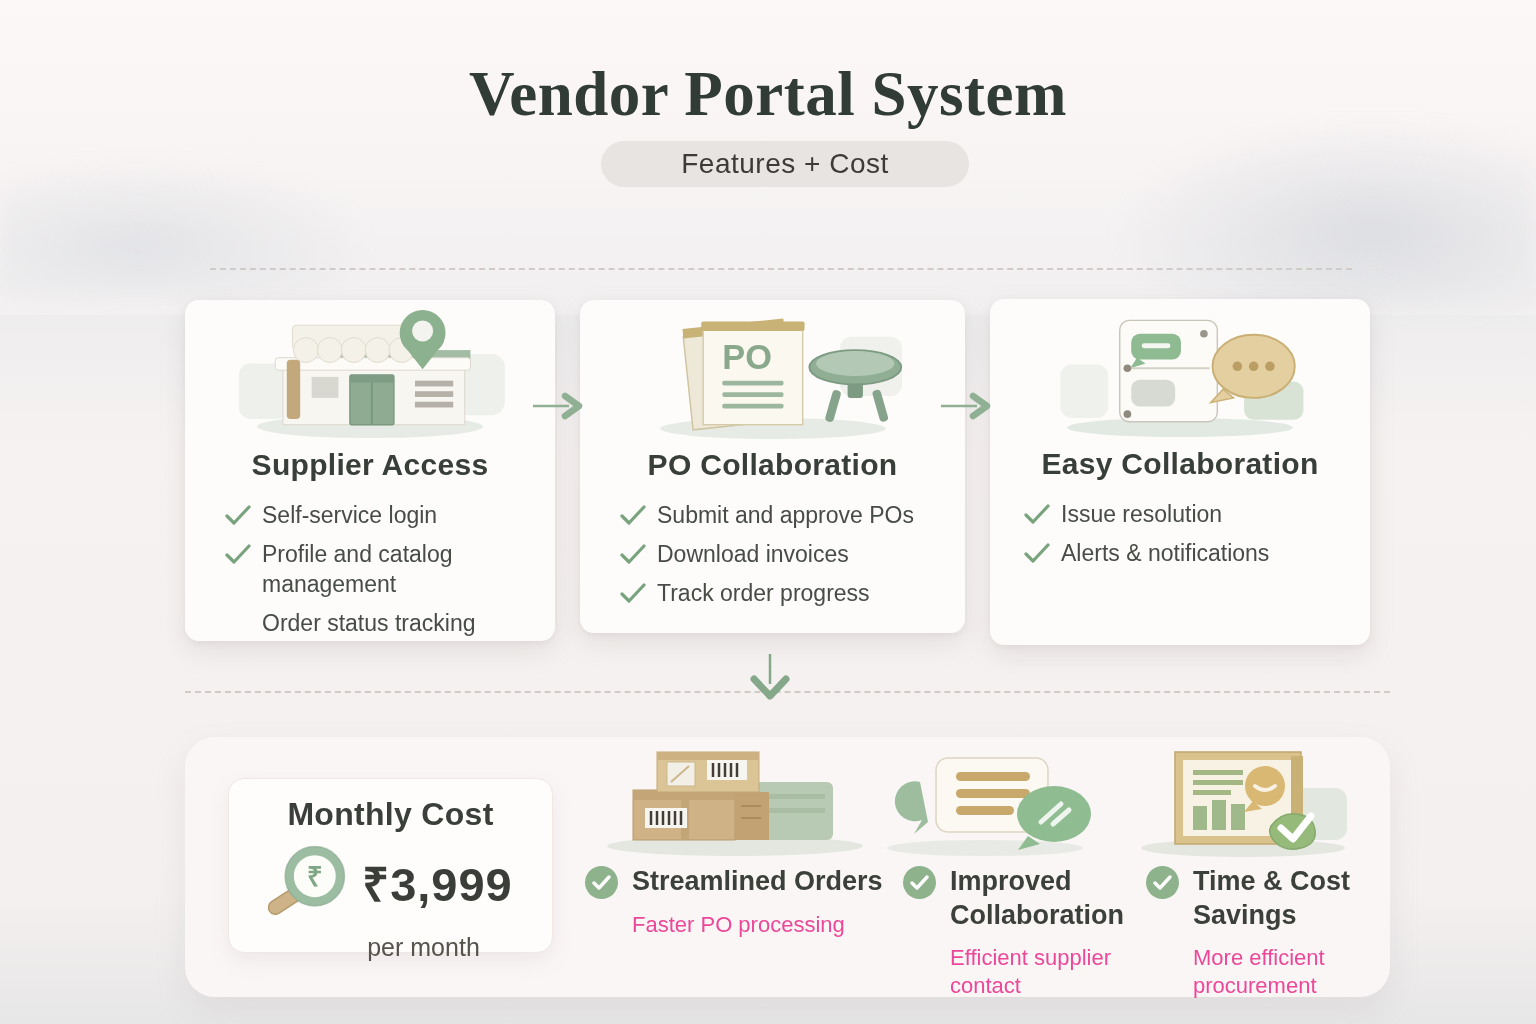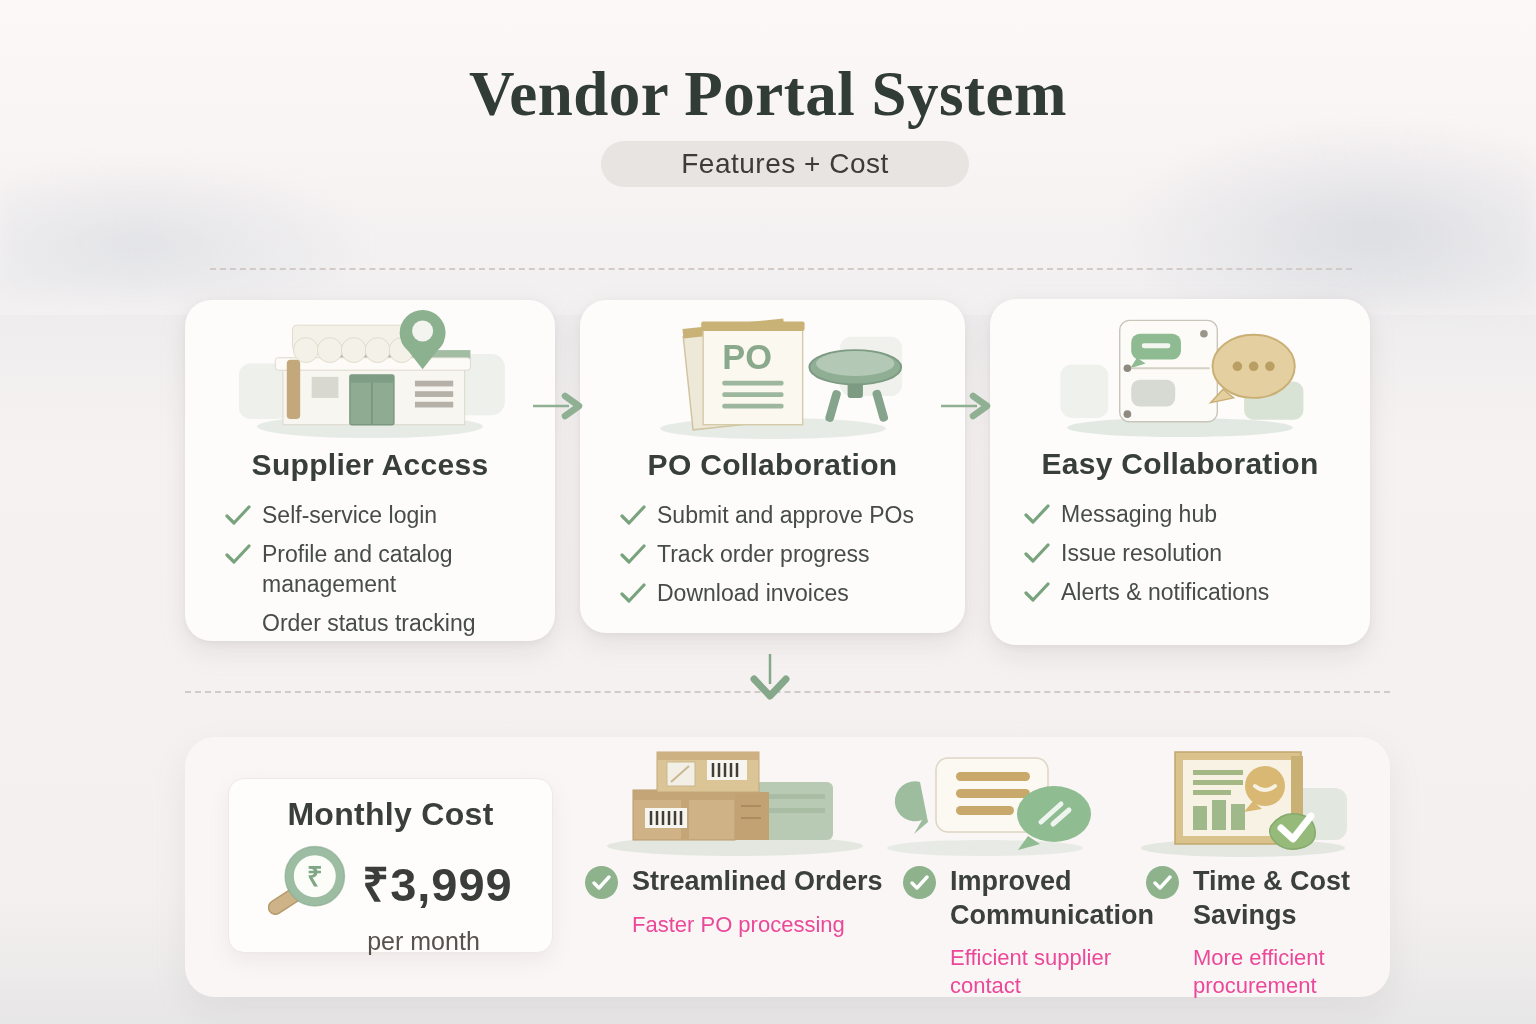--- a/index.html
+++ b/index.html
@@ -31,21 +31,21 @@
     position:absolute; top:141px; left:601px; width:368px; height:46px;
     background:#e8e4e1; border-radius:26px;
     display:flex; align-items:center; justify-content:center;
     font-size:28px; color:#3d3a37; letter-spacing:.5px;
   }
   .dash { position:absolute; border-top:2px dashed #d1cac7; }
   .dash-top { top:268px; left:210px; width:1142px; }
   .dash-bottom { top:691px; left:185px; width:1205px; }
 
   .card {
-    position:absolute; background:#fdfcfb; border-radius:26px;
+    position:absolute; background:#fdfcfb; border-radius:14px;
     box-shadow:0 10px 26px rgba(152,142,140,.18), 0 2px 6px rgba(152,142,140,.10);
   }
   .c1 { left:185px; top:300px; width:370px; height:341px; }
   .c2 { left:580px; top:300px; width:385px; height:333px; }
   .c3 { left:990px; top:299px; width:380px; height:346px; }
   .illo { width:100%; height:132px; margin-top:8px; display:flex; align-items:center; justify-content:center; }
   .card h2 { margin-top:8px; text-align:center; font-size:30px; font-weight:600; color:#383f39; letter-spacing:.3px; }
   .checklist { list-style:none; margin:18px 0 0 40px; }
   .c3 .checklist { margin-left:34px; }
   .check-item { display:flex; align-items:flex-start; gap:11px; margin-bottom:9px;
@@ -65,21 +65,21 @@
     box-shadow:0 14px 32px rgba(158,148,146,.14);
   }
   .cost-card {
     position:absolute; left:228px; top:778px; width:325px; height:175px;
     background:#fefdfc; border-radius:16px; border:1px solid #efe8e4;
     box-shadow:0 8px 20px rgba(158,148,146,.12);
   }
   .cost-card h3 { margin-top:17px; text-align:center; font-size:32px; font-weight:600; color:#3a3f3a; letter-spacing:.3px; }
   .price-row { display:flex; align-items:center; justify-content:center; gap:16px; margin-top:10px; }
   .price { font-size:47px; font-weight:600; color:#3a3d38; letter-spacing:1px; }
-  .period { text-align:center; margin-top:4px; padding-left:66px; font-size:25px; color:#56524c; }
+  .period { text-align:center; margin-top:10px; padding-left:66px; font-size:25px; color:#56524c; }
 
   .benefit-illo { position:absolute; }
   .bi-1 { left:595px; top:746px; }
   .bi-2 { left:878px; top:752px; }
   .bi-3 { left:1133px; top:746px; }
 
   .benefit { position:absolute; }
   .b1 { left:585px; top:864px; width:310px; }
   .b2 { left:903px; top:864px; width:245px; }
   .b3 { left:1146px; top:864px; width:215px; }
@@ -182,27 +182,27 @@
     <li class="check-item">
       <svg class="ck" width="26" height="22" viewBox="0 0 26 22">
           <polyline points="2,12 9,19 24,3" fill="none" stroke="#79a37d" stroke-width="3.2" stroke-linecap="round" stroke-linejoin="round"></polyline>
         </svg>
       <span>Submit and approve POs</span>
     </li>
     <li class="check-item">
       <svg class="ck" width="26" height="22" viewBox="0 0 26 22">
           <polyline points="2,12 9,19 24,3" fill="none" stroke="#79a37d" stroke-width="3.2" stroke-linecap="round" stroke-linejoin="round"></polyline>
         </svg>
+      <span>Download invoices</span>
+    </li>
+    <li class="check-item">
+      <svg class="ck" width="26" height="22" viewBox="0 0 26 22">
+          <polyline points="2,12 9,19 24,3" fill="none" stroke="#79a37d" stroke-width="3.2" stroke-linecap="round" stroke-linejoin="round"></polyline>
+        </svg>
       <span>Track order progress</span>
-    </li>
-    <li class="check-item">
-      <svg class="ck" width="26" height="22" viewBox="0 0 26 22">
-          <polyline points="2,12 9,19 24,3" fill="none" stroke="#79a37d" stroke-width="3.2" stroke-linecap="round" stroke-linejoin="round"></polyline>
-        </svg>
-      <span>Download invoices</span>
     </li>
   </ul>
 </section>
 
 <section class="card c3">
   <div class="illo">
     <svg width="310" height="132" viewBox="0 0 310 138">
       <ellipse cx="155" cy="126" rx="118" ry="10" fill="#dfe5df" opacity="0.9"></ellipse>
       <rect x="222" y="78" width="62" height="40" rx="10" fill="#cfdccc" opacity="0.8"></rect>
       <rect x="30" y="60" width="50" height="56" rx="12" fill="#e8ece7" opacity="0.7"></rect>
@@ -217,26 +217,20 @@
       <circle cx="100" cy="112" r="4" fill="#8e8a80"></circle>
       <ellipse cx="232" cy="62" rx="43" ry="33" fill="#e4cfa0" stroke="#c9af74" stroke-width="2"></ellipse>
       <path d="M200 86 l-13 14 l24 -5 z" fill="#e4cfa0" stroke="#c9af74" stroke-width="1.5"></path>
       <circle cx="215" cy="62" r="5" fill="#bb9e63"></circle>
       <circle cx="232" cy="62" r="5" fill="#bb9e63"></circle>
       <circle cx="249" cy="62" r="5" fill="#bb9e63"></circle>
     </svg>
   </div>
   <h2>Easy Collaboration</h2>
   <ul class="checklist">
-    <li class="check-item">
-      <svg class="ck" width="26" height="22" viewBox="0 0 26 22">
-          <polyline points="2,12 9,19 24,3" fill="none" stroke="#79a37d" stroke-width="3.2" stroke-linecap="round" stroke-linejoin="round"></polyline>
-        </svg>
-      <span>Messaging hub</span>
-    </li>
     <li class="check-item">
       <svg class="ck" width="26" height="22" viewBox="0 0 26 22">
           <polyline points="2,12 9,19 24,3" fill="none" stroke="#79a37d" stroke-width="3.2" stroke-linecap="round" stroke-linejoin="round"></polyline>
         </svg>
       <span>Issue resolution</span>
     </li>
     <li class="check-item">
       <svg class="ck" width="26" height="22" viewBox="0 0 26 22">
           <polyline points="2,12 9,19 24,3" fill="none" stroke="#79a37d" stroke-width="3.2" stroke-linecap="round" stroke-linejoin="round"></polyline>
         </svg>
@@ -355,21 +349,21 @@
   <div class="benefit-sub">Faster PO processing</div>
 </div>
 
 <div class="benefit b2">
   <div class="benefit-head">
     <span class="check-circle">
       <svg width="19" height="16" viewBox="0 0 19 16">
           <polyline points="2,8 7,13 17,2" fill="none" stroke="#ffffff" stroke-width="3.4" stroke-linecap="round" stroke-linejoin="round"></polyline>
         </svg>
     </span>
-    <div class="benefit-title">Improved Communication</div>
+    <div class="benefit-title">Improved Collaboration</div>
   </div>
   <div class="benefit-sub">Efficient supplier contact</div>
 </div>
 
 <div class="benefit b3">
   <div class="benefit-head">
     <span class="check-circle">
       <svg width="19" height="16" viewBox="0 0 19 16">
           <polyline points="2,8 7,13 17,2" fill="none" stroke="#ffffff" stroke-width="3.4" stroke-linecap="round" stroke-linejoin="round"></polyline>
         </svg>

